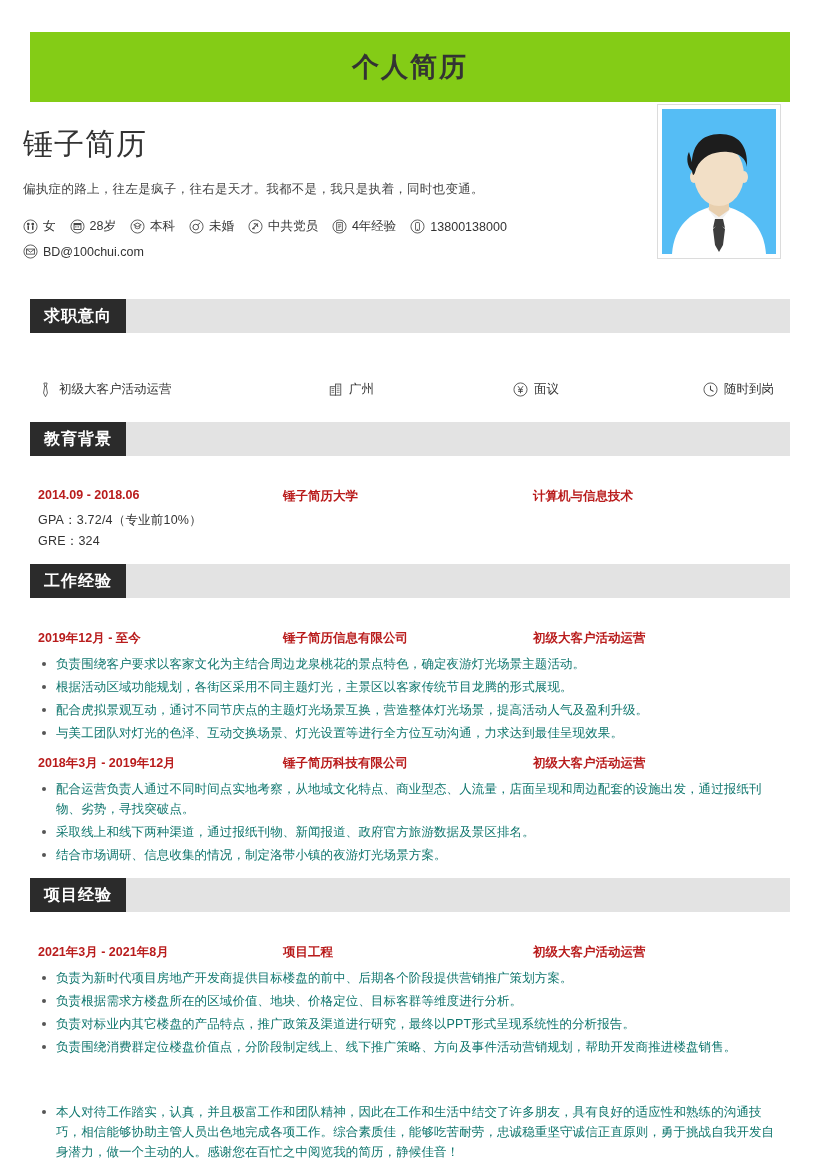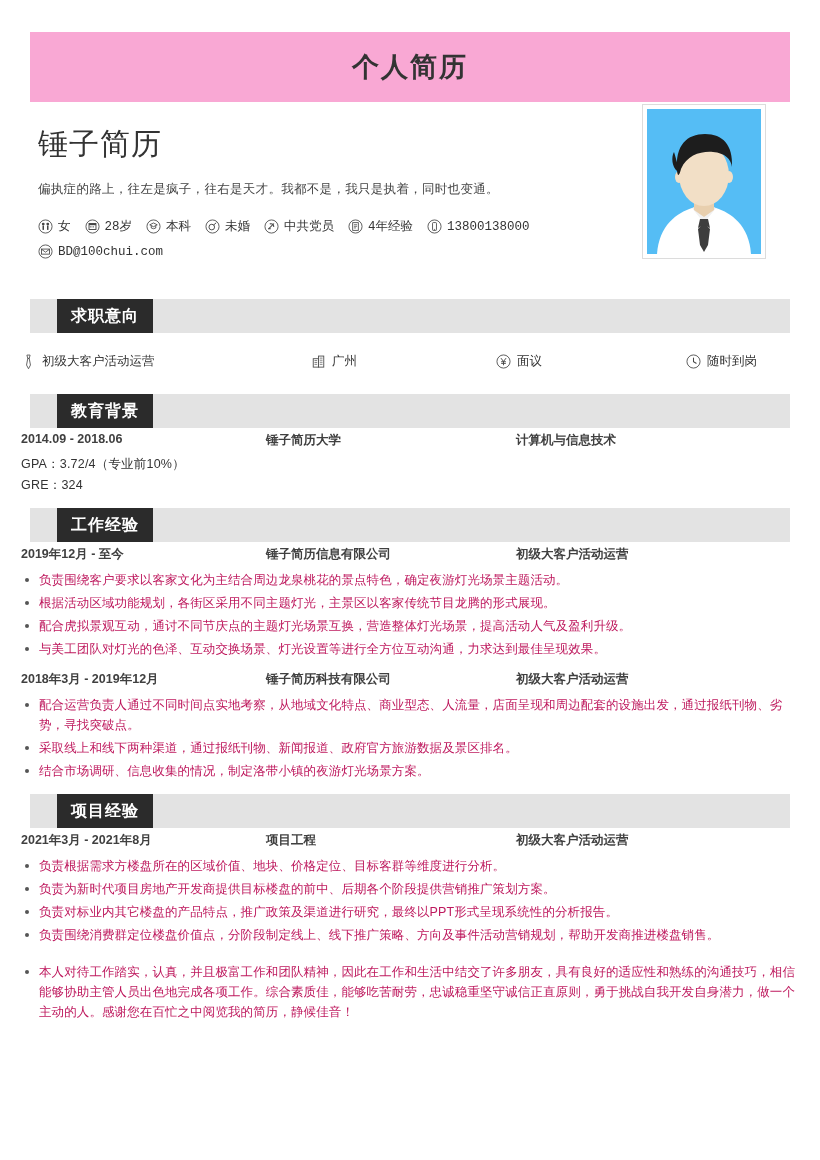--- a/index.html
+++ b/index.html
@@ -18,39 +18,38 @@
     position: relative;
     width: 820px;
     height: 1160px;
     box-sizing: border-box;
   }
 
   
   .title-band {
     margin: 32px 30px 0 30px;
     height: 70px;
-    background: #f9a8d4;
+    background: #84cc16;
     display: flex;
     align-items: center;
     justify-content: center;
   }
   .title-band .title-text {
     font-size: 27px;
     font-weight: bold;
     color: #333333;
     letter-spacing: 2px;
   }
 
   
   .header-block {
     position: relative;
-    margin: 0 30px;
+    margin: 0 15px;
     padding-top: 22px;
     min-height: 175px;
-    font-family: Liberation Mono, monospace;
   }
   .person-name {
     font-size: 30px;
     color: #333333;
     font-weight: normal;
     letter-spacing: 1px;
     margin: 0 0 16px 8px;
   }
   .person-motto {
     font-size: 12.5px;
@@ -103,37 +102,36 @@
   }
 
   
   .section-bar {
     position: relative;
     margin: 0 30px;
     height: 34px;
     background: #e3e3e3;
     display: flex;
     align-items: stretch;
-    padding-left: 27px;
   }
   .section-bar .tag {
     background: #2b2b2b;
     color: #ffffff;
     font-size: 16px;
     font-weight: bold;
     display: flex;
     align-items: center;
     padding: 0 14px;
     letter-spacing: 1px;
   }
 
   
   .section-body {
-    margin: 0 13px;
-    padding: 4px 8px 10px 8px;
+    margin: 0 30px;
+    padding: 32px 8px 10px 8px;
   }
 
   
   .intent-row {
     display: flex;
     align-items: center;
     padding-top: 16px;
     padding-bottom: 14px;
   }
   .intent-item {
@@ -146,21 +144,21 @@
   .intent-item .ic { margin-right: 6px; display:inline-flex; }
   .intent-pos   { width: 290px; }
   .intent-city  { width: 185px; }
   .intent-sal   { width: 190px; }
 
   
   .entry-head {
     display: flex;
     font-size: 12.5px;
     font-weight: bold;
-    color: #404040;
+    color: #b91c1c;
     margin-bottom: 7px;
   }
   .entry-head .c1 { width: 245px; flex: 0 0 245px; }
   .entry-head .c2 { width: 250px; flex: 0 0 250px; }
   .entry-head .c3 { flex: 1 1 auto; }
 
   .sub-line {
     font-size: 12.5px;
     color: #333333;
     margin-bottom: 4px;
@@ -170,21 +168,21 @@
   ul.bullets {
     list-style: none;
     margin: 0;
     padding: 0;
   }
   ul.bullets li {
     position: relative;
     padding-left: 18px;
     font-size: 12.5px;
     line-height: 20px;
-    color: #be185d;
+    color: #0f766e;
     margin-bottom: 3px;
     letter-spacing: 0.1px;
   }
   ul.bullets li:before {
     content: "";
     position: absolute;
     left: 4px;
     top: 8px;
     width: 4px;
     height: 4px;
@@ -441,22 +439,22 @@
     <div class="tag">项目经验</div>
   </div>
   <div class="section-body">
     <div class="entry-group">
       <div class="entry-head">
         <span class="c1">2021年3月 - 2021年8月</span>
         <span class="c2">项目工程</span>
         <span class="c3">初级大客户活动运营</span>
       </div>
       <ul class="bullets">
+        <li>负责为新时代项目房地产开发商提供目标楼盘的前中、后期各个阶段提供营销推广策划方案。</li>
         <li>负责根据需求方楼盘所在的区域价值、地块、价格定位、目标客群等维度进行分析。</li>
-        <li>负责为新时代项目房地产开发商提供目标楼盘的前中、后期各个阶段提供营销推广策划方案。</li>
         <li>负责对标业内其它楼盘的产品特点，推广政策及渠道进行研究，最终以PPT形式呈现系统性的分析报告。</li>
         <li>负责围绕消费群定位楼盘价值点，分阶段制定线上、线下推广策略、方向及事件活动营销规划，帮助开发商推进楼盘销售。</li>
       </ul>
     </div>
   </div>
 
   <div class="section-body">
     <ul class="bullets">
       <li>本人对待工作踏实，认真，并且极富工作和团队精神，因此在工作和生活中结交了许多朋友，具有良好的适应性和熟练的沟通技巧，相信能够协助主管人员出色地完成各项工作。综合素质佳，能够吃苦耐劳，忠诚稳重坚守诚信正直原则，勇于挑战自我开发自身潜力，做一个主动的人。感谢您在百忙之中阅览我的简历，静候佳音！</li>
     </ul>

